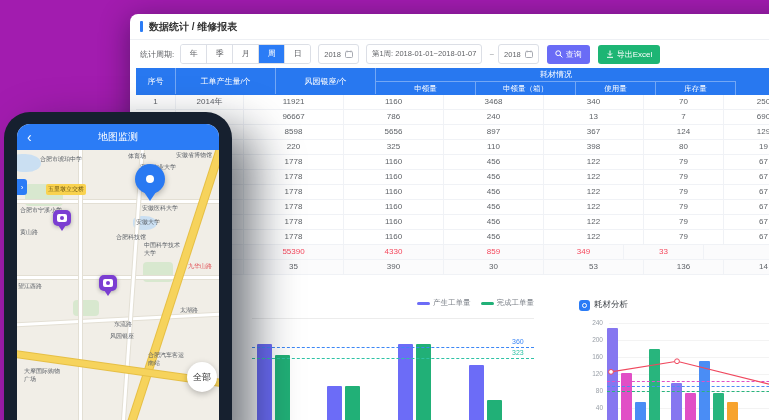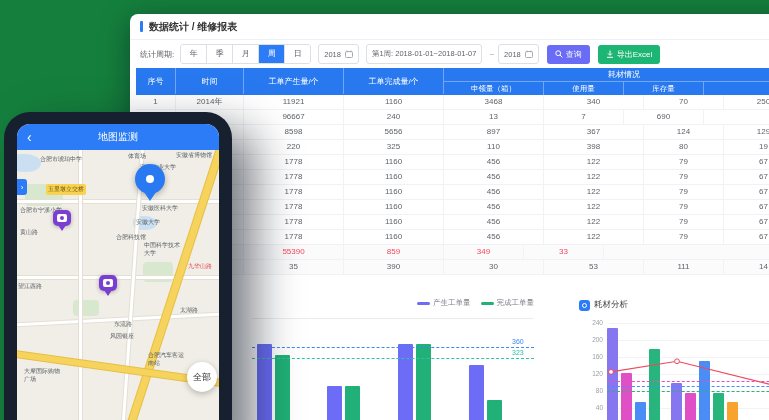--- a/index.html
+++ b/index.html
@@ -1,16 +1,16 @@
 <!DOCTYPE html>
 <html><head>
 <meta charset="utf-8">
 <style>
   html,body{margin:0;padding:0;background:#2e3c5c;}
-  .stage{position:relative;width:769px;height:420px;background:#15803d;overflow:hidden;
+  .stage{position:relative;width:769px;height:420px;background:#a21caf;overflow:hidden;
          font-family:"Liberation Sans",sans-serif;}
   
   .desktop{position:absolute;left:130px;top:14px;width:700px;height:520px;background:#fff;
            border-radius:8px 0 0 0;box-shadow:0 6px 30px rgba(5,12,26,.45);}
   .breadcrumb-bar{position:absolute;left:0;top:0;width:100%;height:25px;
                   border-bottom:1px solid #eef0f4;display:flex;align-items:center;}
   .bc-accent{width:3px;height:11px;background:#2b7cf6;margin-left:10px;border-radius:1px;}
   .bc-text{margin-left:6px;font-size:10px;color:#333;font-weight:bold;}
   .filter-bar{position:absolute;left:0;top:26px;width:100%;height:28px;display:flex;
               align-items:center;font-size:8px;color:#606266;}
@@ -155,26 +155,26 @@
             <polyline points="2,3.4 4,5.4 6,3.4" fill="none" stroke="#fff"></polyline>
             <line x1="1" y1="7.3" x2="7" y2="7.3" stroke="#fff"></line>
           </svg>
         <span>导出Excel</span>
       </button>
     </div>
 
     <div class="rtable">
       <div class="thead">
           <div class="th" style="width: 40px;">序号</div>
-          <div class="th" style="width: 68px;">时间</div>
           <div class="th" style="width: 100px;">工单产生量/个</div>
-          <div class="th" style="width: 100px;">工单完成量/个</div>
+          <div class="th" style="width: 100px;">风园银座/个</div>
           <div class="group" style="width: 360px;">
             <div class="group-title">耗材情况</div>
             <div class="group-cols">
+              <div class="gth" style="width: 100px;">申领量</div>
               <div class="gth" style="width: 100px;">申领量（箱）</div>
               <div class="gth" style="width: 80px;">使用量</div>
               <div class="gth" style="width: 80px;">库存量</div>
             </div>
           </div>
         </div>
       <div>
           <div class="trow">
             <div class="td" style="width: 40px;">1</div>
             <div class="td" style="width: 68px;">2014年</div>
@@ -182,20 +182,21 @@
             <div class="td" style="width: 100px;">1160</div>
             <div class="td" style="width: 100px;">3468</div>
             <div class="td" style="width: 100px;">340</div>
             <div class="td" style="width: 80px;">70</div>
             <div class="td" style="width: 80px;">250</div>
           </div>
           <div class="trow">
             <div class="td" style="width: 40px;"></div>
             <div class="td" style="width: 68px;"></div>
             <div class="td" style="width: 100px;">96667</div>
+            <div class="td" style="width: 100px;">786</div>
             <div class="td" style="width: 100px;">240</div>
             <div class="td" style="width: 100px;">13</div>
             <div class="td" style="width: 80px;">7</div>
             <div class="td" style="width: 80px;">690</div>
           </div>
           <div class="trow">
             <div class="td" style="width: 40px;"></div>
             <div class="td" style="width: 68px;"></div>
             <div class="td" style="width: 100px;">8598</div>
             <div class="td" style="width: 100px;">5656</div>
@@ -270,31 +271,32 @@
             <div class="td" style="width: 100px;">1778</div>
             <div class="td" style="width: 100px;">1160</div>
             <div class="td" style="width: 100px;">456</div>
             <div class="td" style="width: 100px;">122</div>
             <div class="td" style="width: 80px;">79</div>
             <div class="td" style="width: 80px;">67</div>
           </div>
           <div class="trow sum">
             <div class="td red" style="width: 108px;">合计</div>
             <div class="td red" style="width: 100px;">55390</div>
+            <div class="td red" style="width: 100px;">4330</div>
             <div class="td red" style="width: 100px;">859</div>
             <div class="td red" style="width: 80px;">349</div>
             <div class="td red" style="width: 80px;">33</div>
           </div>
           <div class="trow sum">
             <div class="td" style="width: 108px;">平均值</div>
             <div class="td" style="width: 100px;">35</div>
             <div class="td" style="width: 100px;">390</div>
             <div class="td" style="width: 100px;">30</div>
             <div class="td" style="width: 100px;">53</div>
-            <div class="td" style="width: 80px;">111</div>
+            <div class="td" style="width: 80px;">136</div>
             <div class="td" style="width: 80px;">14</div>
           </div>
         </div>
     </div>
 
     <div class="chart chart-left">
       <div class="legend">
           <div class="legend-item">
             <span class="legend-mark" style="background: rgb(108, 108, 247);"></span>
             <span>产生工单量</span>

